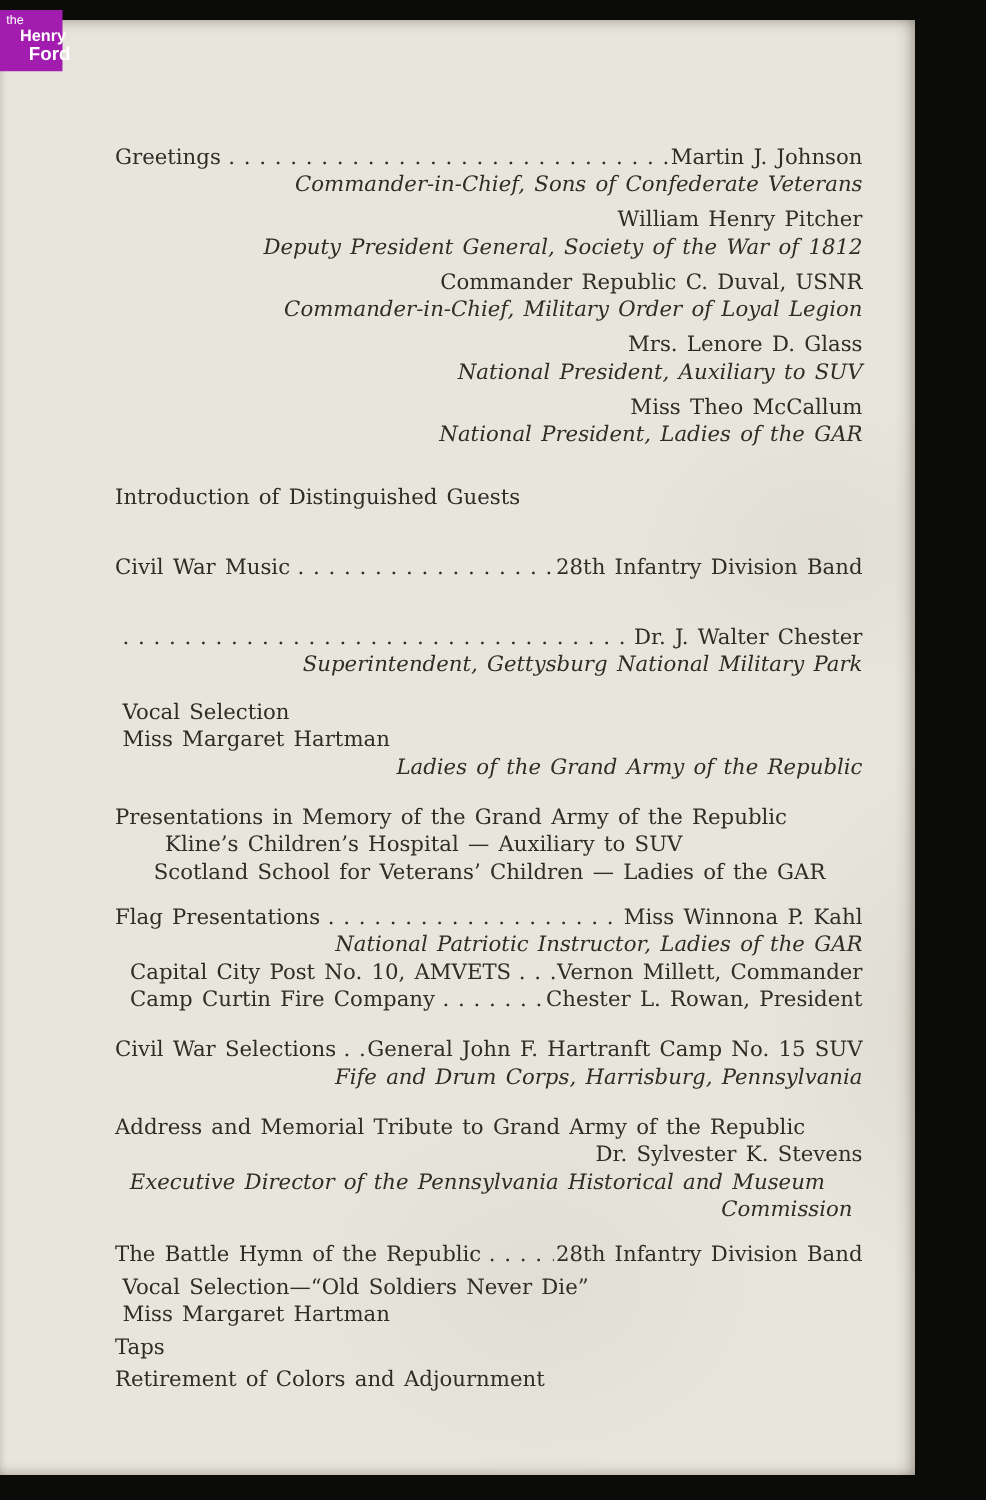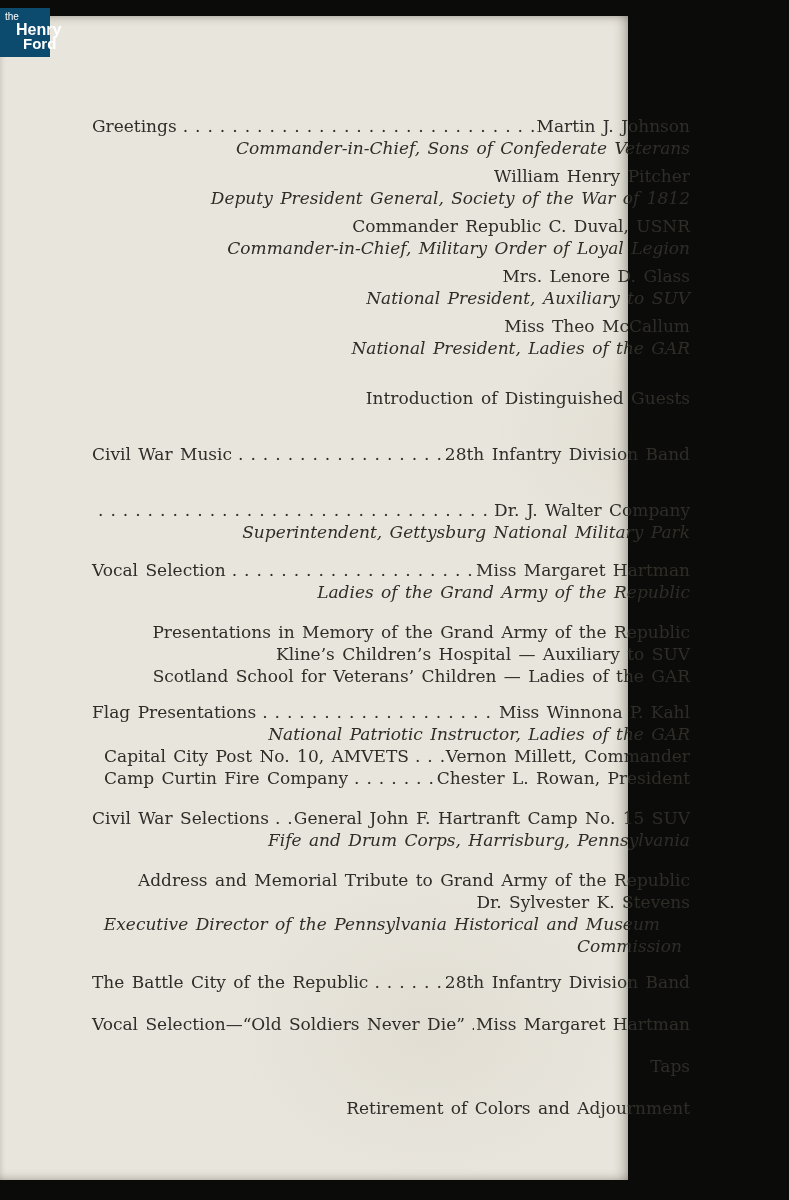--- a/index.html
+++ b/index.html
@@ -1,21 +1,21 @@
 <!DOCTYPE html>
 <html><head>
 <meta charset="utf-8">
 <style>
   html,body{margin:0;padding:0;background:#000;}
   .scan{
     position:relative;width:789px;height:1200px;overflow:hidden;
     background:#0b0b0a;font-family:"DejaVu Serif", serif;
   }
   .paper{
-    position:absolute;left:0;top:16px;width:628px;height:1164px;
+    position:absolute;left:0;top:16px;width:732px;height:1164px;
     background:
       radial-gradient(230px 170px at 655px 420px, rgba(115,105,85,.06), transparent 70%),
       radial-gradient(280px 220px at 430px 1010px, rgba(115,105,85,.06), transparent 70%),
       radial-gradient(200px 300px at 740px 800px, rgba(115,105,85,.07), transparent 70%),
       #e8e5dc;
     box-shadow:
       inset -9px 0 12px -6px rgba(60,55,45,.38),
       inset 0 7px 10px -6px rgba(60,55,45,.32),
       inset 0 -7px 10px -6px rgba(60,55,45,.28),
       inset 4px 0 8px -6px rgba(60,55,45,.2);
@@ -28,40 +28,40 @@
   .leader{display:flex;align-items:baseline;}
   .leader .l{flex:0 0 auto;}
   .leader .r{flex:0 0 auto;}
   .dots{flex:1 1 0;min-width:0;overflow:hidden;white-space:nowrap;margin:0 2px 0 6px;}
   .dots::after{
     content:"......................................................................";
     letter-spacing:7px;
   }
   .r-name{text-align:right;}
   .r-sub{text-align:right;font-style:italic;}
-  .r-plain{text-align:right;}
+  .r-plain{text-align:left;}
   .r-ind{padding-left:40px;}
   .r-ind2{padding-left:31px;}
   .r-ind-sm{padding-left:12px;justify-content:space-between;}
   .mr30{margin-right:30px;}
   .mr8{margin-right:8px;}
   .mt6{margin-top:6px;}
   .mt14{margin-top:14px;}
-  .mt16{margin-top:16px;}
+  .mt16{margin-top:16px;flex-direction:column;}
   .mt18{margin-top:18px;}
-  .mt20{margin-top:20px;}
+  .mt20{margin-top:4px;flex-direction:column;}
   .mt22{margin-top:34px;}
   .mt28{margin-top:28px;}
   .logo{
     position:absolute;left:0;top:8px;width:50px;height:49px;
-    background:#0c4a6e;color:#fff;
+    background:#a21caf;color:#fff;
     font-family:"Liberation Sans", sans-serif;z-index:3;
   }
   .logo .the{position:absolute;left:5px;top:3px;font-size:10px;font-weight:normal;}
-  .logo .henry{position:absolute;left:16px;top:13px;font-size:16px;font-weight:bold;}
+  .logo .henry{position:absolute;left:16px;top:13px;font-size:13px;font-weight:bold;}
   .logo .ford{position:absolute;left:7px;top:27px;font-size:15px;font-weight:bold;margin-left:16px;}
 </style>
 </head>
 <body>
 
 <div class="scan">
   <div class="paper">
     <div class="content">
 
       <div class="row leader">
@@ -86,21 +86,21 @@
       <div class="row r-plain mt28">Introduction of Distinguished Guests</div>
 
       <div class="row leader mt22">
           <span class="l">Civil War Music</span>
           <span class="dots"></span>
           <span class="r">28th Infantry Division Band</span>
         </div>
 
       <div class="row leader mt22">
           <span class="dots"></span>
-          <span class="r">Dr. J. Walter Company</span>
+          <span class="r">Dr. J. Walter Chester</span>
         </div>
       <div class="row r-sub">Superintendent, Gettysburg National Military Park</div>
 
       <div class="row leader mt16">
           <span class="l">Vocal Selection</span>
           <span class="dots"></span>
           <span class="r">Miss Margaret Hartman</span>
         </div>
       <div class="row r-sub">Ladies of the Grand Army of the Republic</div>
 
@@ -131,21 +131,21 @@
           <span class="r">General John F. Hartranft Camp No. 15 SUV</span>
         </div>
       <div class="row r-sub">Fife and Drum Corps, Harrisburg, Pennsylvania</div>
 
       <div class="row r-plain mt18">Address and Memorial Tribute to Grand Army of the Republic</div>
       <div class="row r-name">Dr. Sylvester K. Stevens</div>
       <div class="row r-sub mr30">Executive Director of the Pennsylvania Historical and Museum</div>
       <div class="row r-sub mr8">Commission</div>
 
       <div class="row leader mt14">
-          <span class="l">The Battle City of the Republic</span>
+          <span class="l">The Battle Hymn of the Republic</span>
           <span class="dots"></span>
           <span class="r">28th Infantry Division Band</span>
         </div>
 
       <div class="row leader mt20">
           <span class="l">Vocal Selection—“Old Soldiers Never Die”</span>
           <span class="dots"></span>
           <span class="r">Miss Margaret Hartman</span>
         </div>
 

